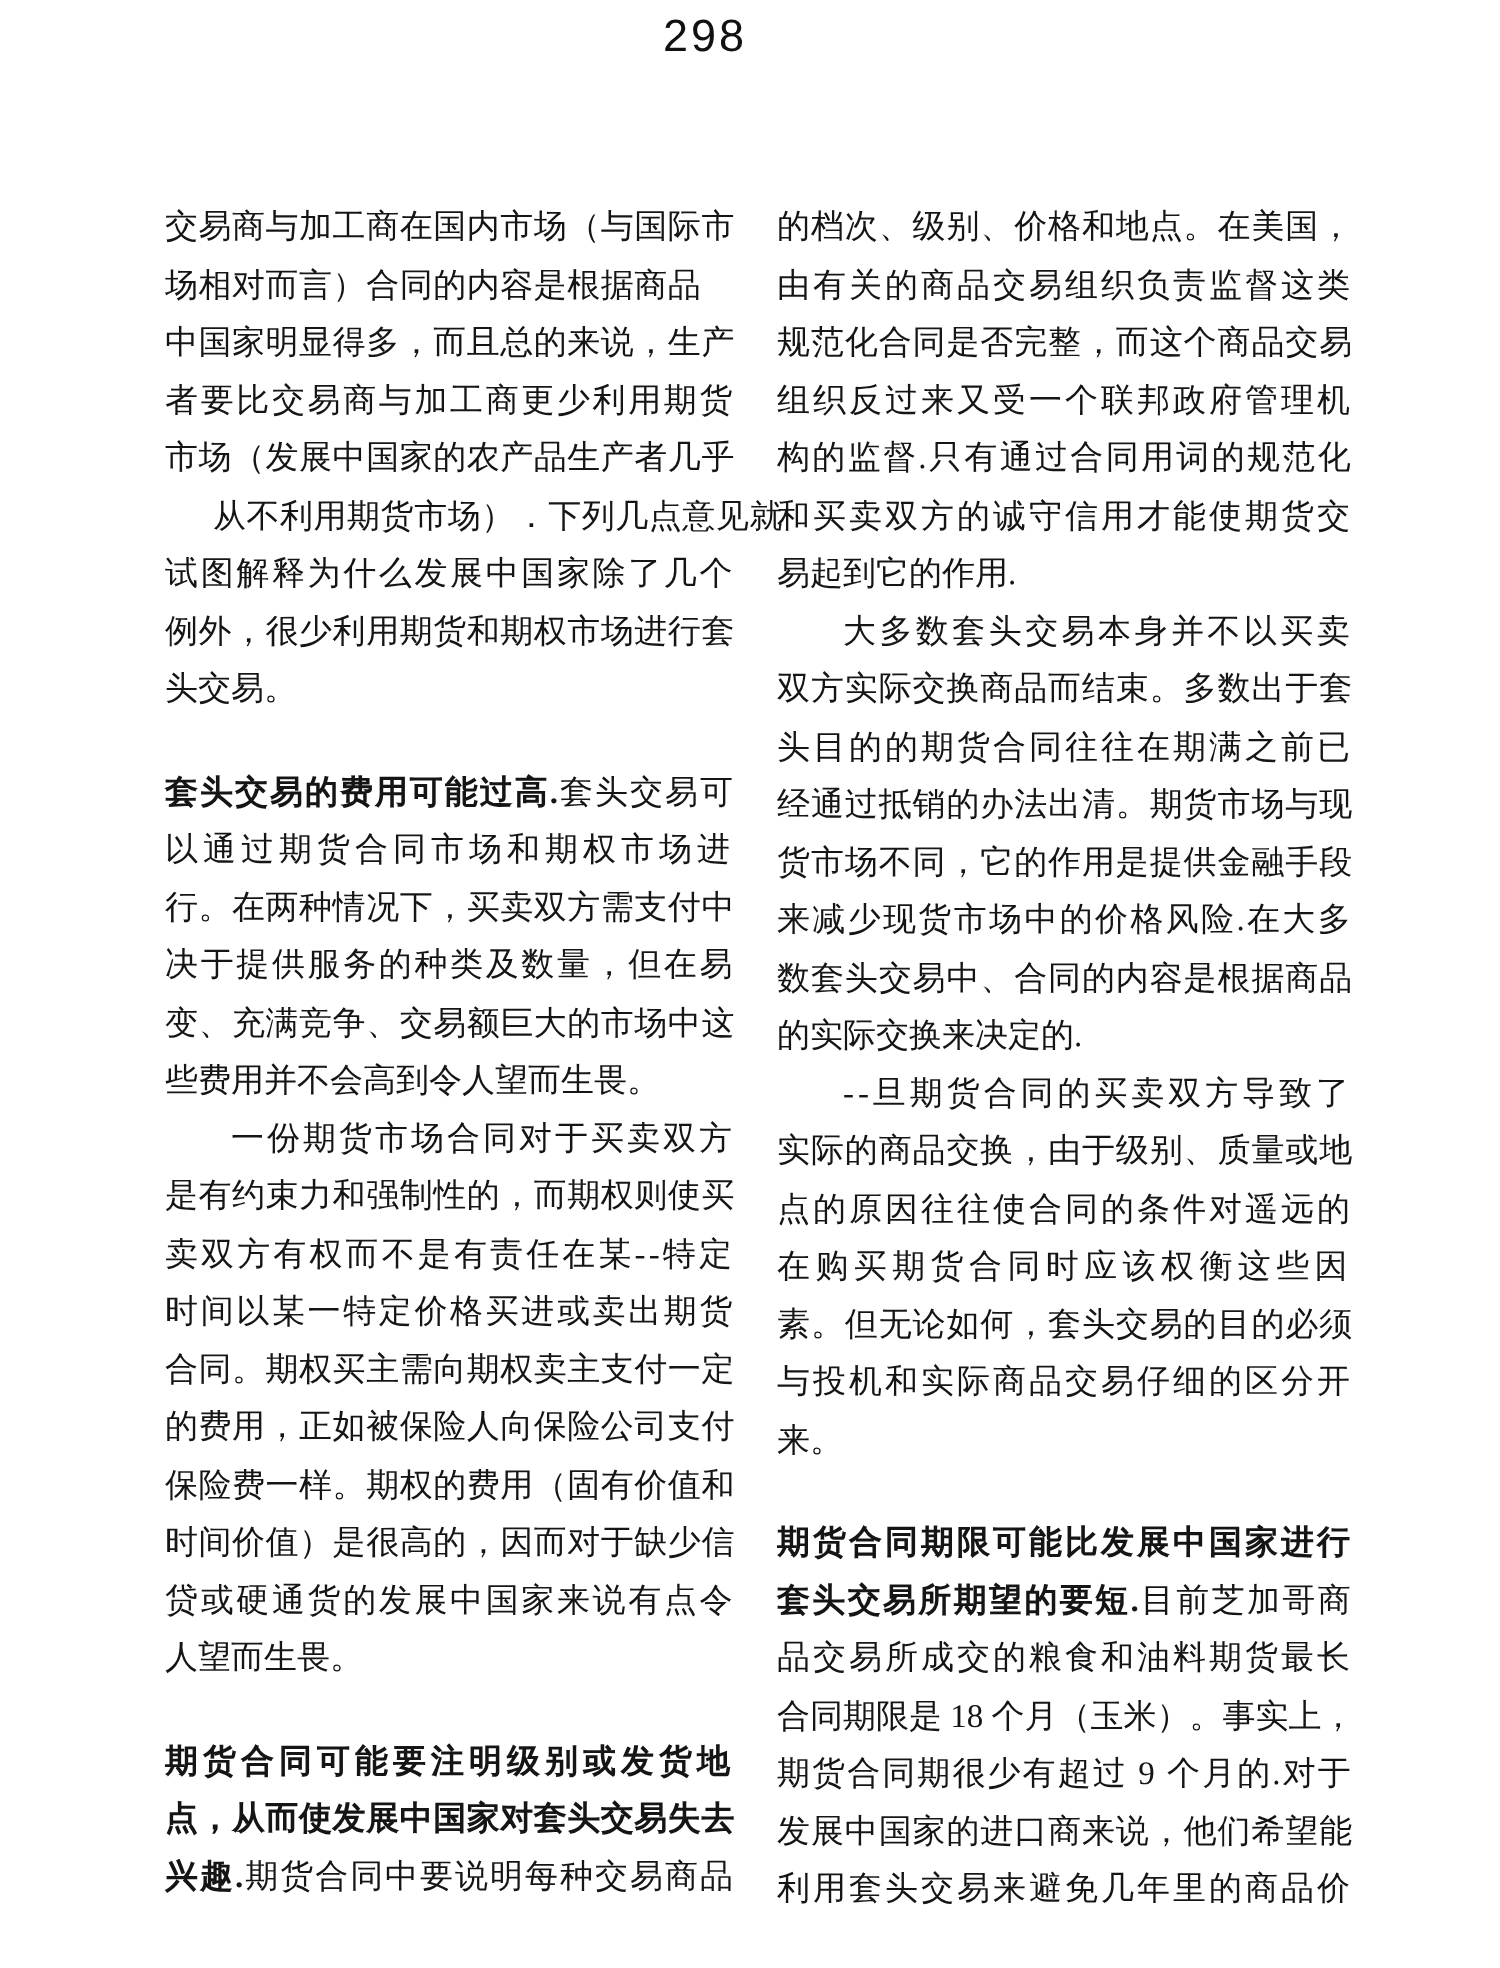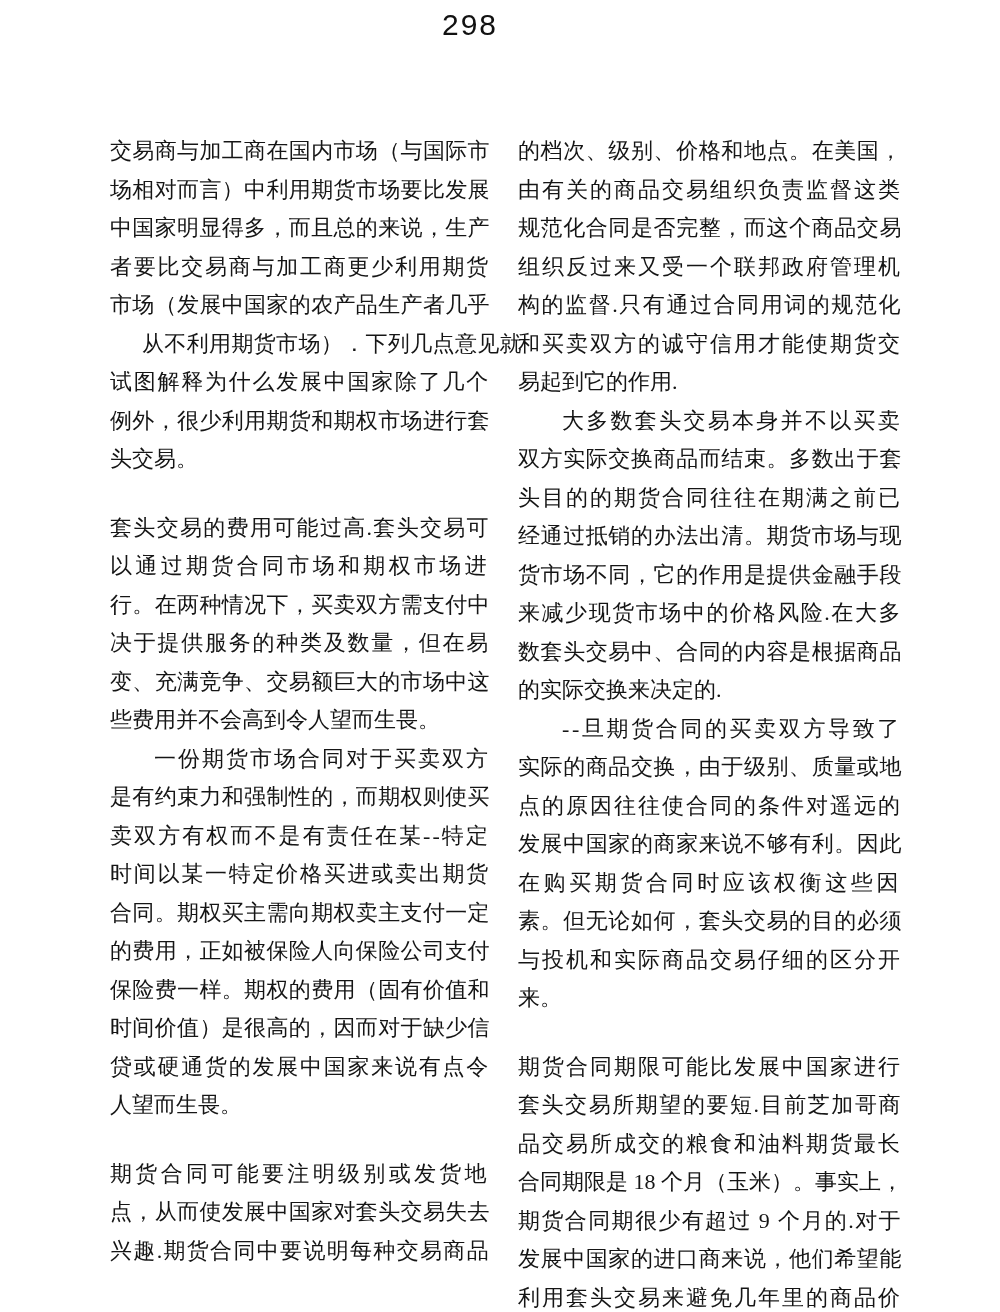--- a/index.html
+++ b/index.html
@@ -28,31 +28,31 @@
   .col-right{left:518px;width:384px;}
   .para{margin:0;}
   .para.gap{margin-top:30px;}
   .line{
     white-space:nowrap;
     height:38.5px;
     overflow:visible;
   }
   .line.indent{text-indent:44px;}
   .seg{color:#151515;}
-  .seg.bold{font-weight:normal;}
+  .seg.bold{font-weight:bold;}
 </style>
 </head>
 <body>
 
 <div class="page">
   <div class="page-number">298</div>
   <div class="column col-left">
       <div class="para">
         <div class="line" style="letter-spacing: 0.35px;"><span class="seg">交易商与加工商在国内市场（与国际市</span></div>
-        <div class="line" style="letter-spacing: 0.35px;"><span class="seg">场相对而言）中利用期货市场要比发展</span></div>
+        <div class="line" style="letter-spacing: 0.35px;"><span class="seg">场相对而言）合同的内容是根据商品</span></div>
         <div class="line" style="letter-spacing: 0.35px;"><span class="seg">中国家明显得多，而且总的来说，生产</span></div>
         <div class="line" style="letter-spacing: 1.75px;"><span class="seg">者要比交易商与加工商更少利用期货</span></div>
         <div class="line" style="letter-spacing: 0.35px;"><span class="seg">市场（发展中国家的农产品生产者几乎</span></div>
         <div class="line" style="letter-spacing: 0.35px; margin-left: 32px;"><span class="seg">从不利用期货市场）．下列几点意见就</span></div>
         <div class="line" style="letter-spacing: 1.75px;"><span class="seg">试图解释为什么发展中国家除了几个</span></div>
         <div class="line" style="letter-spacing: 0.35px;"><span class="seg">例外，很少利用期货和期权市场进行套</span></div>
         <div class="line last"><span class="seg">头交易。</span></div>
       </div>
       <div class="para gap">
         <div class="line" style="letter-spacing: 1.32px;"><span class="seg bold">套头交易的费用可能过高.</span><span class="seg">套头交易可</span></div>
@@ -97,21 +97,20 @@
         <div class="line" style="letter-spacing: 0.59px;"><span class="seg">经通过抵销的办法出清。期货市场与现</span></div>
         <div class="line" style="letter-spacing: 0.59px;"><span class="seg">货市场不同，它的作用是提供金融手段</span></div>
         <div class="line" style="letter-spacing: 1.56px;"><span class="seg">来减少现货市场中的价格风险.在大多</span></div>
         <div class="line" style="letter-spacing: 0.59px;"><span class="seg">数套头交易中、合同的内容是根据商品</span></div>
         <div class="line last"><span class="seg">的实际交换来决定的.</span></div>
       </div>
       <div class="para">
         <div class="line indent" style="letter-spacing: 2.62px;"><span class="seg">--旦期货合同的买卖双方导致了</span></div>
         <div class="line" style="letter-spacing: 0.59px;"><span class="seg">实际的商品交换，由于级别、质量或地</span></div>
         <div class="line" style="letter-spacing: 2px;"><span class="seg">点的原因往往使合同的条件对遥远的</span></div>
-        <div class="line" style="letter-spacing: 0.59px;"><span class="seg">发展中国家的商家来说不够有利。因此</span></div>
         <div class="line" style="letter-spacing: 3.6px;"><span class="seg">在购买期货合同时应该权衡这些因</span></div>
         <div class="line" style="letter-spacing: 0.59px;"><span class="seg">素。但无论如何，套头交易的目的必须</span></div>
         <div class="line" style="letter-spacing: 2px;"><span class="seg">与投机和实际商品交易仔细的区分开</span></div>
         <div class="line last"><span class="seg">来。</span></div>
       </div>
       <div class="para gap">
         <div class="line" style="letter-spacing: 2px;"><span class="seg bold">期货合同期限可能比发展中国家进行</span></div>
         <div class="line" style="letter-spacing: 1.56px;"><span class="seg bold">套头交易所期望的要短.</span><span class="seg">目前芝加哥商</span></div>
         <div class="line" style="letter-spacing: 2px;"><span class="seg">品交易所成交的粮食和油料期货最长</span></div>
         <div class="line"><span class="seg">合同期限是 18 个月（玉米）。事实上，</span></div>

